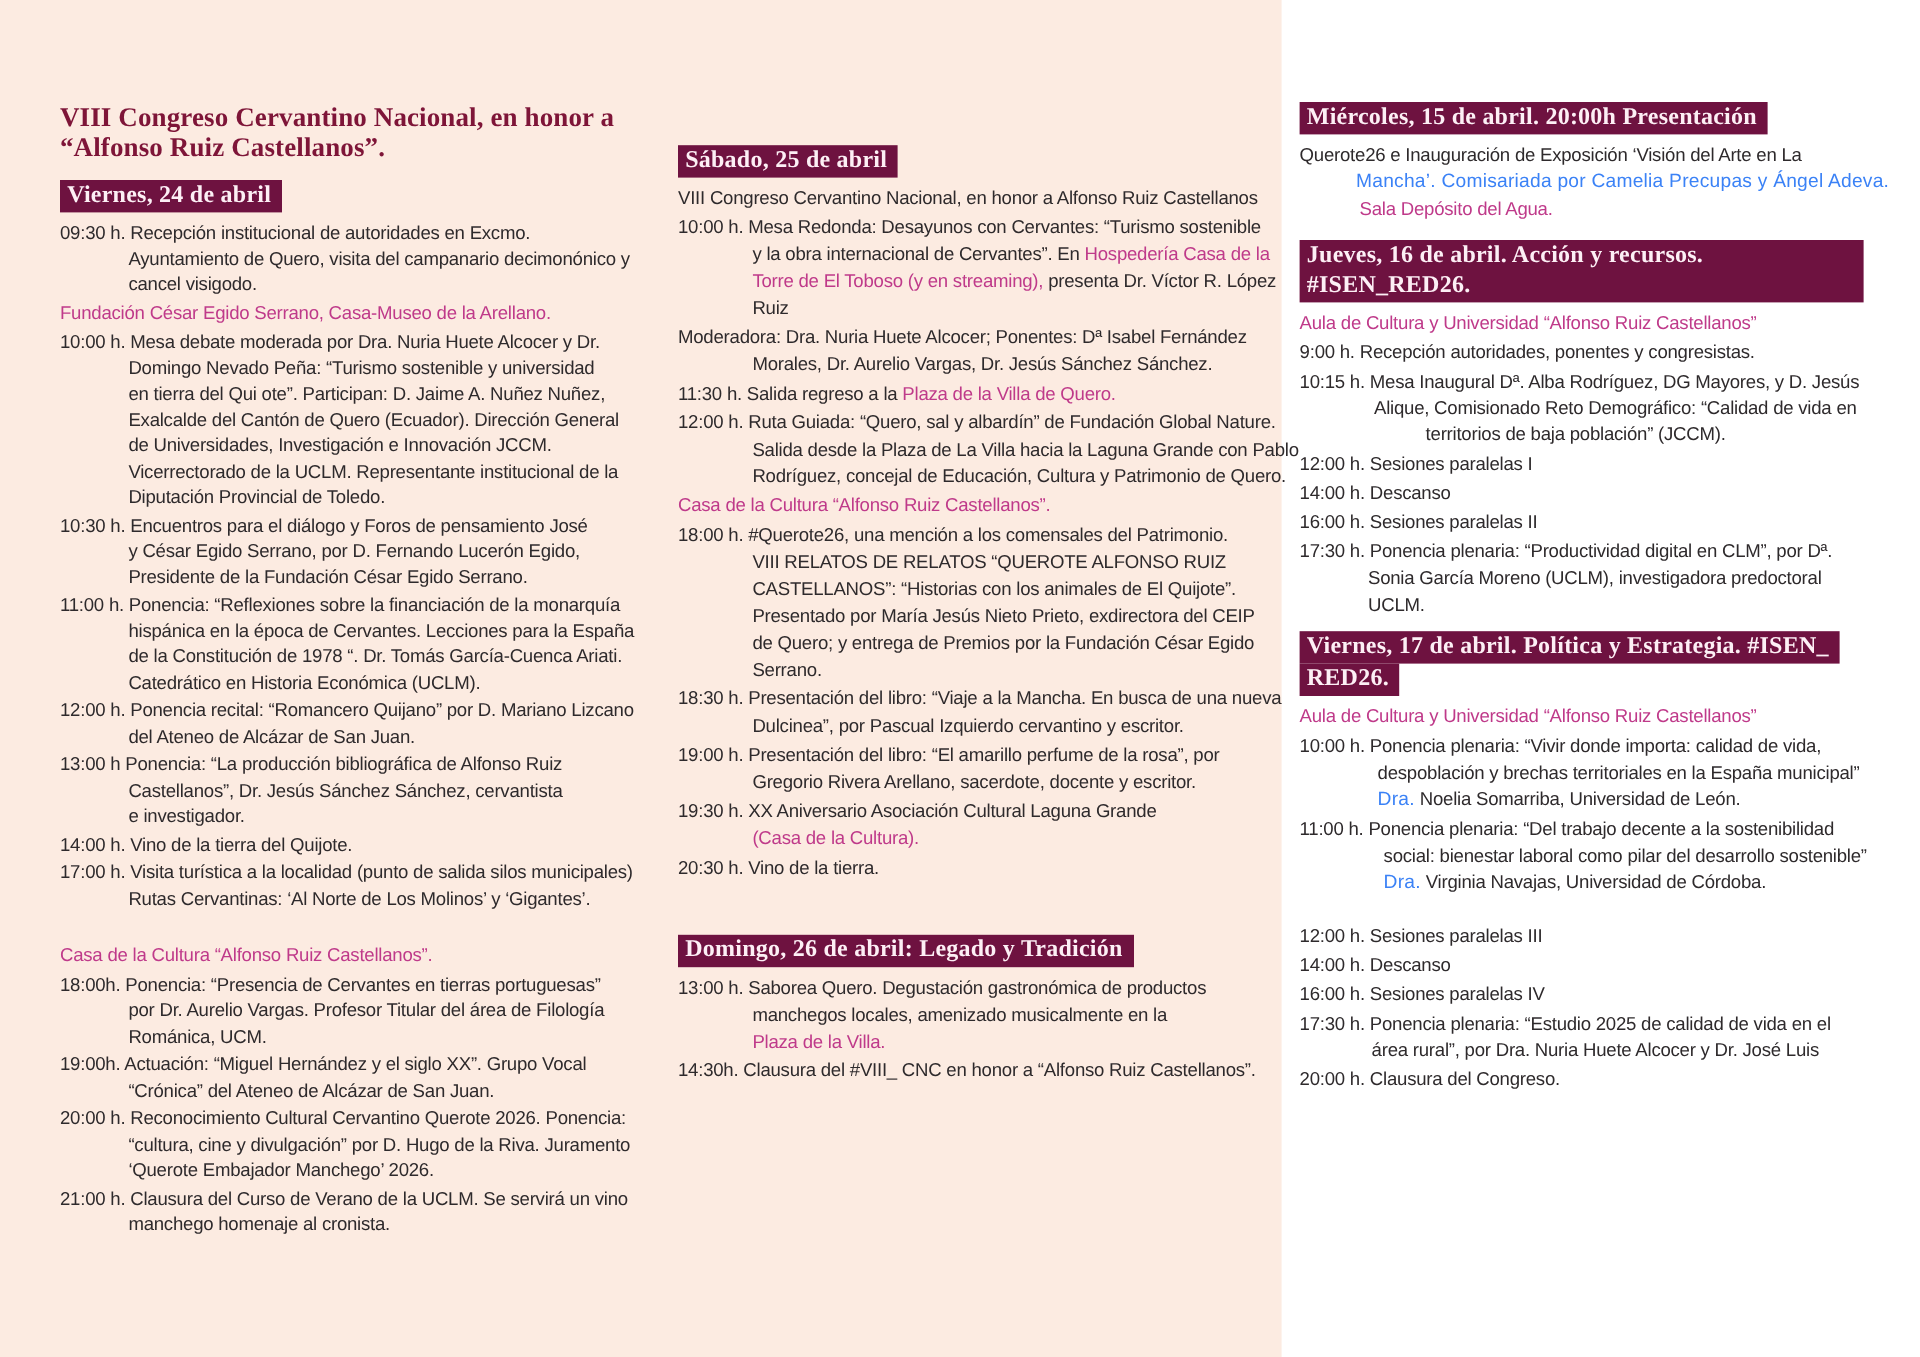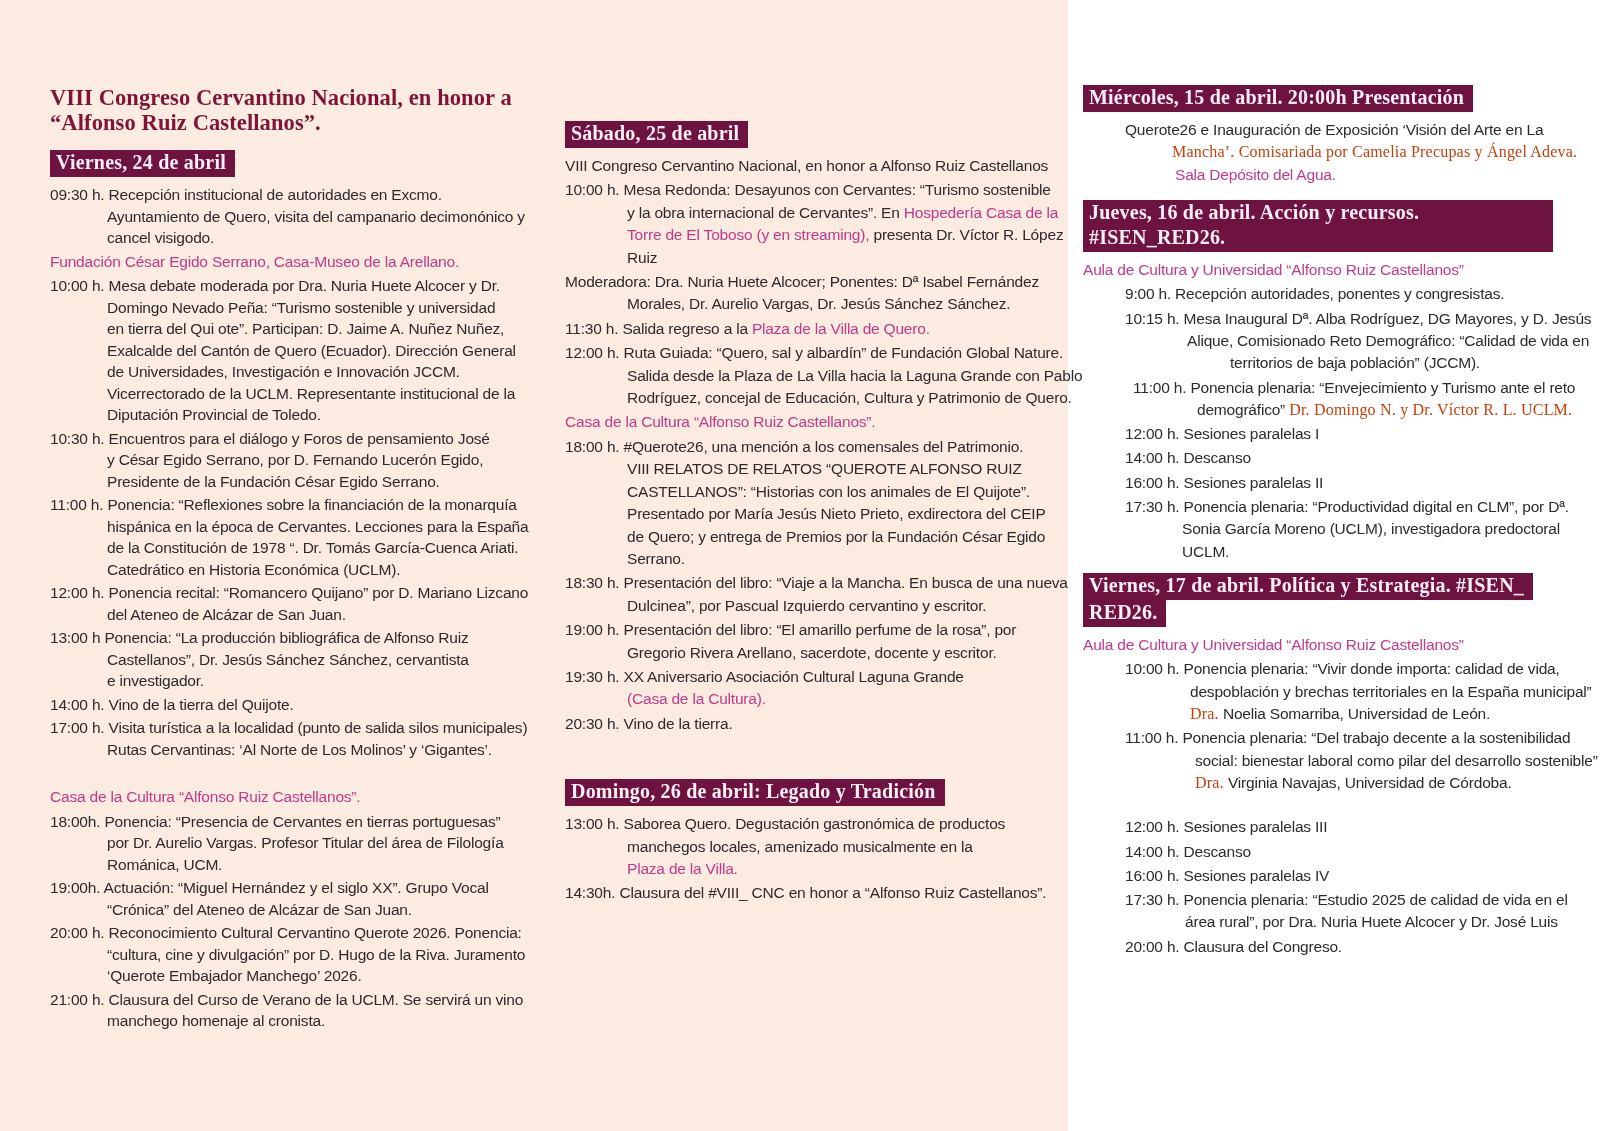--- a/index.html
+++ b/index.html
@@ -31,25 +31,25 @@
   }
   .subhead{
     color:#bf3a8a;font-size:15.5px;letter-spacing:-0.2px;
     margin:2px 0 3px 0;line-height:21.5px;
   }
   .subhead.gap-top{margin-top:26px;}
   .entry{margin:0 0 2px 0;}
   .line{white-space:nowrap;font-size:15.5px;letter-spacing:-0.2px;color:#2e2a2c;}
   .col-1 .line{line-height:21.5px;}
   .col-2 .line{line-height:22.4px;}
-  .col-3 .line{line-height:22.3px;margin-left:42px;}
+  .col-3 .line{line-height:22.3px;}
   .s-pink{color:#bf3a8a;}
   .s-serif{
-    font-family:Liberation Serif, serif;font-size:16px;
-    letter-spacing:0.2px;color:#c2410c;
+    font-family:Liberation Sans, sans-serif;font-size:16px;
+    letter-spacing:0.2px;color:#3b82f6;
   }
   .gap{width:100%;}
 </style>
 </head>
 <body>
 
 <div class="bg-left"></div>
 
 <div class="col col-1" id="col-0">
     <div class="doc-title">
@@ -199,24 +199,20 @@
     <div class="subhead">Aula de Cultura y Universidad “Alfonso Ruiz Castellanos”</div>
     <div class="entry">
       <div class="line" style="padding-left: 0px;"><span>9:00 h. Recepción autoridades, ponentes y congresistas.</span></div>
     </div>
     <div class="entry">
       <div class="line" style="padding-left: 0px;"><span>10:15 h. Mesa Inaugural Dª. Alba Rodríguez, DG Mayores, y D. Jesús</span></div>
       <div class="line" style="padding-left: 62px;"><span>Alique, Comisionado Reto Demográfico:  “Calidad de vida en</span></div>
       <div class="line" style="padding-left: 105px;"><span>territorios de baja población” (JCCM).</span></div>
     </div>
     <div class="entry">
-      <div class="line" style="padding-left: 8px;"><span>11:00 h. Ponencia plenaria: “Envejecimiento y Turismo ante el reto</span></div>
-      <div class="line" style="padding-left: 72px;"><span>demográfico” </span><span class="s-serif">Dr. Domingo N. y Dr. Víctor R. L. UCLM.</span></div>
-    </div>
-    <div class="entry">
       <div class="line" style="padding-left: 0px;"><span>12:00 h. Sesiones paralelas I</span></div>
     </div>
     <div class="entry">
       <div class="line" style="padding-left: 0px;"><span>14:00 h. Descanso</span></div>
     </div>
     <div class="entry">
       <div class="line" style="padding-left: 0px;"><span>16:00 h. Sesiones paralelas II</span></div>
     </div>
     <div class="entry">
       <div class="line" style="padding-left: 0px;"><span>17:30 h. Ponencia plenaria: “Productividad digital en CLM”, por Dª.</span></div>

